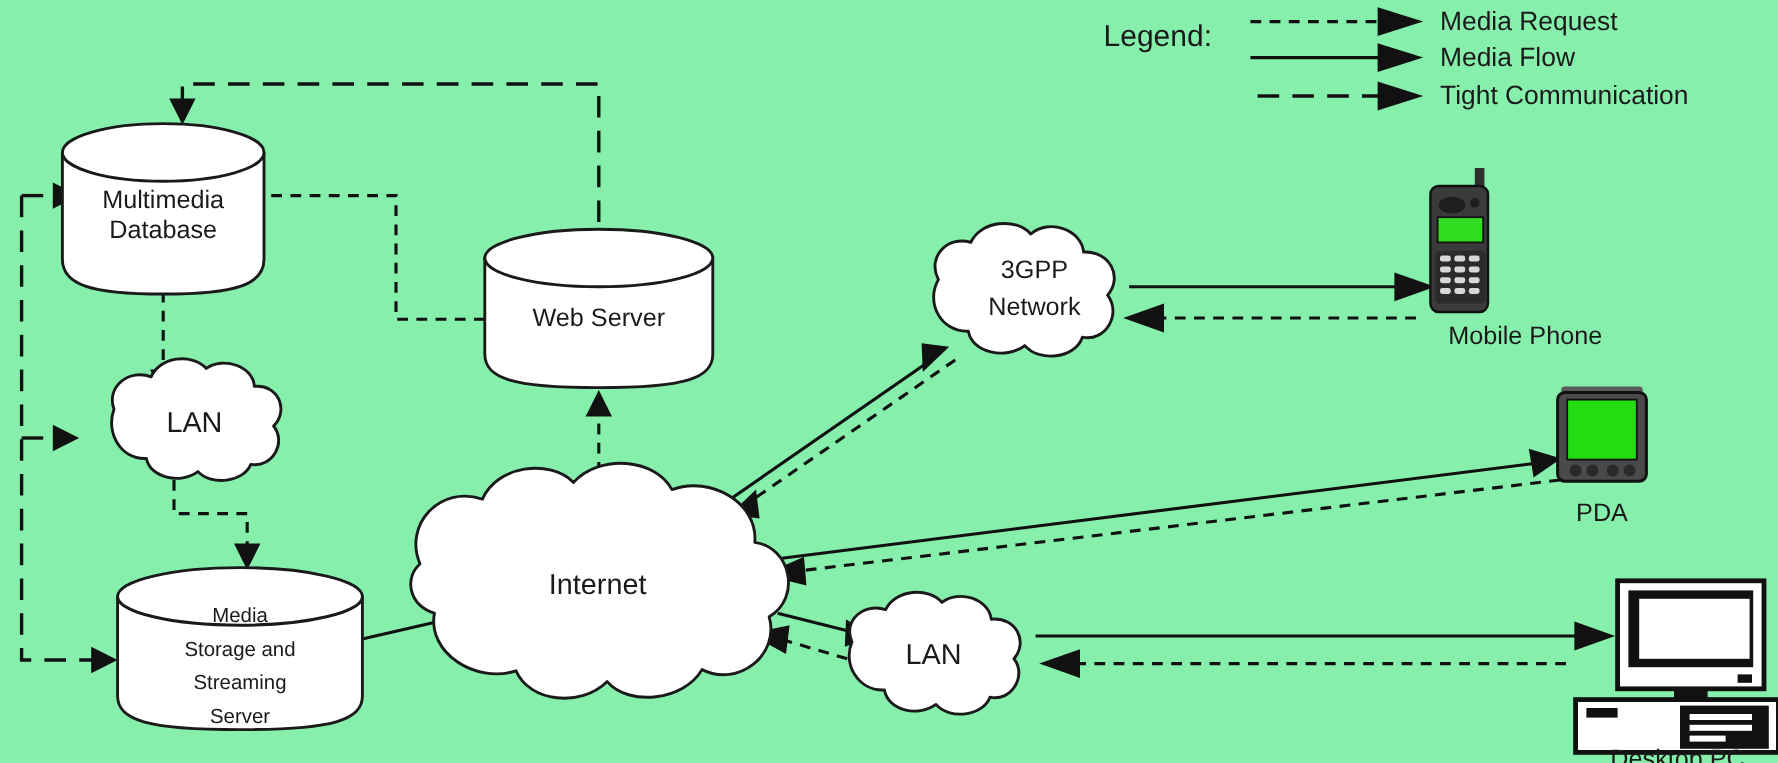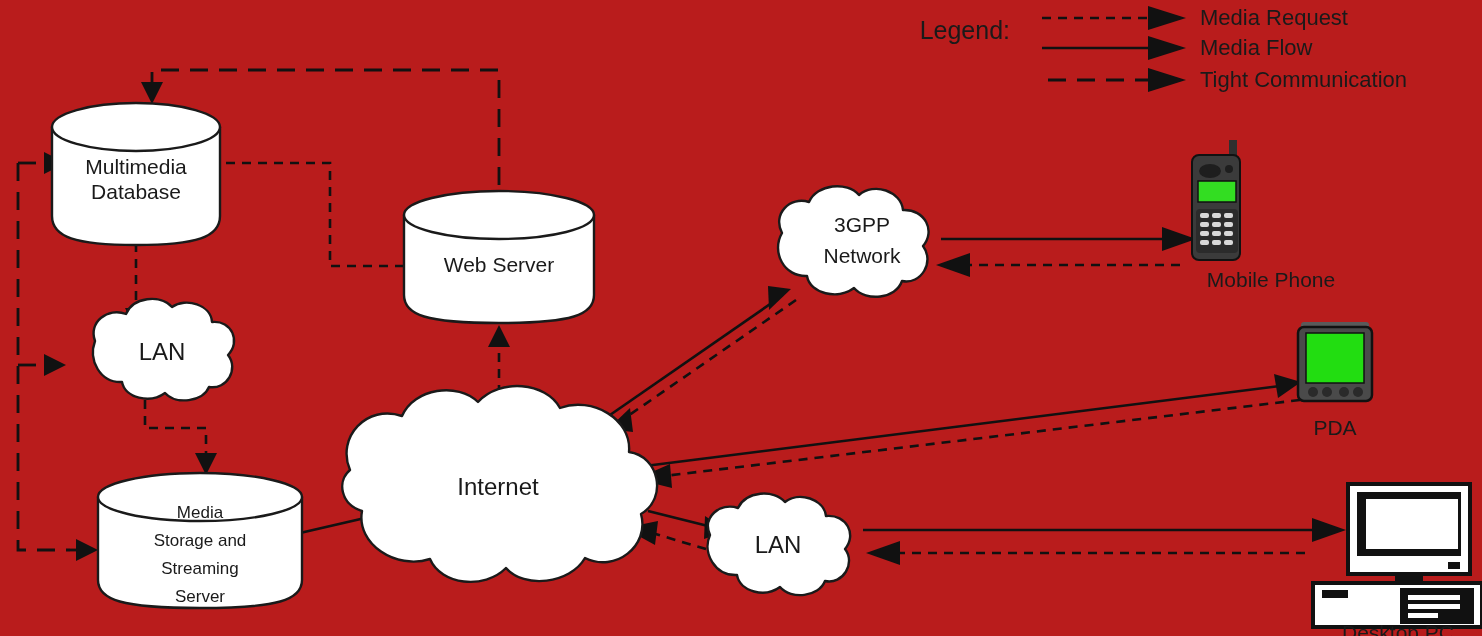--- a/index.html
+++ b/index.html
@@ -8,21 +8,21 @@
     padding: 0;
     background: #ffffff;
   }
   body {
     font-family: "Liberation Sans", sans-serif;
   }
   #stage {
     position: relative;
     width: 1482px;
     height: 636px;
-    background: #b91c1c;
+    background: #86efac;
     overflow: hidden;
   }
   #diagram {
     position: absolute;
     left: 0;
     top: 0;
     width: 1482px;
     height: 636px;
   }
   text {

